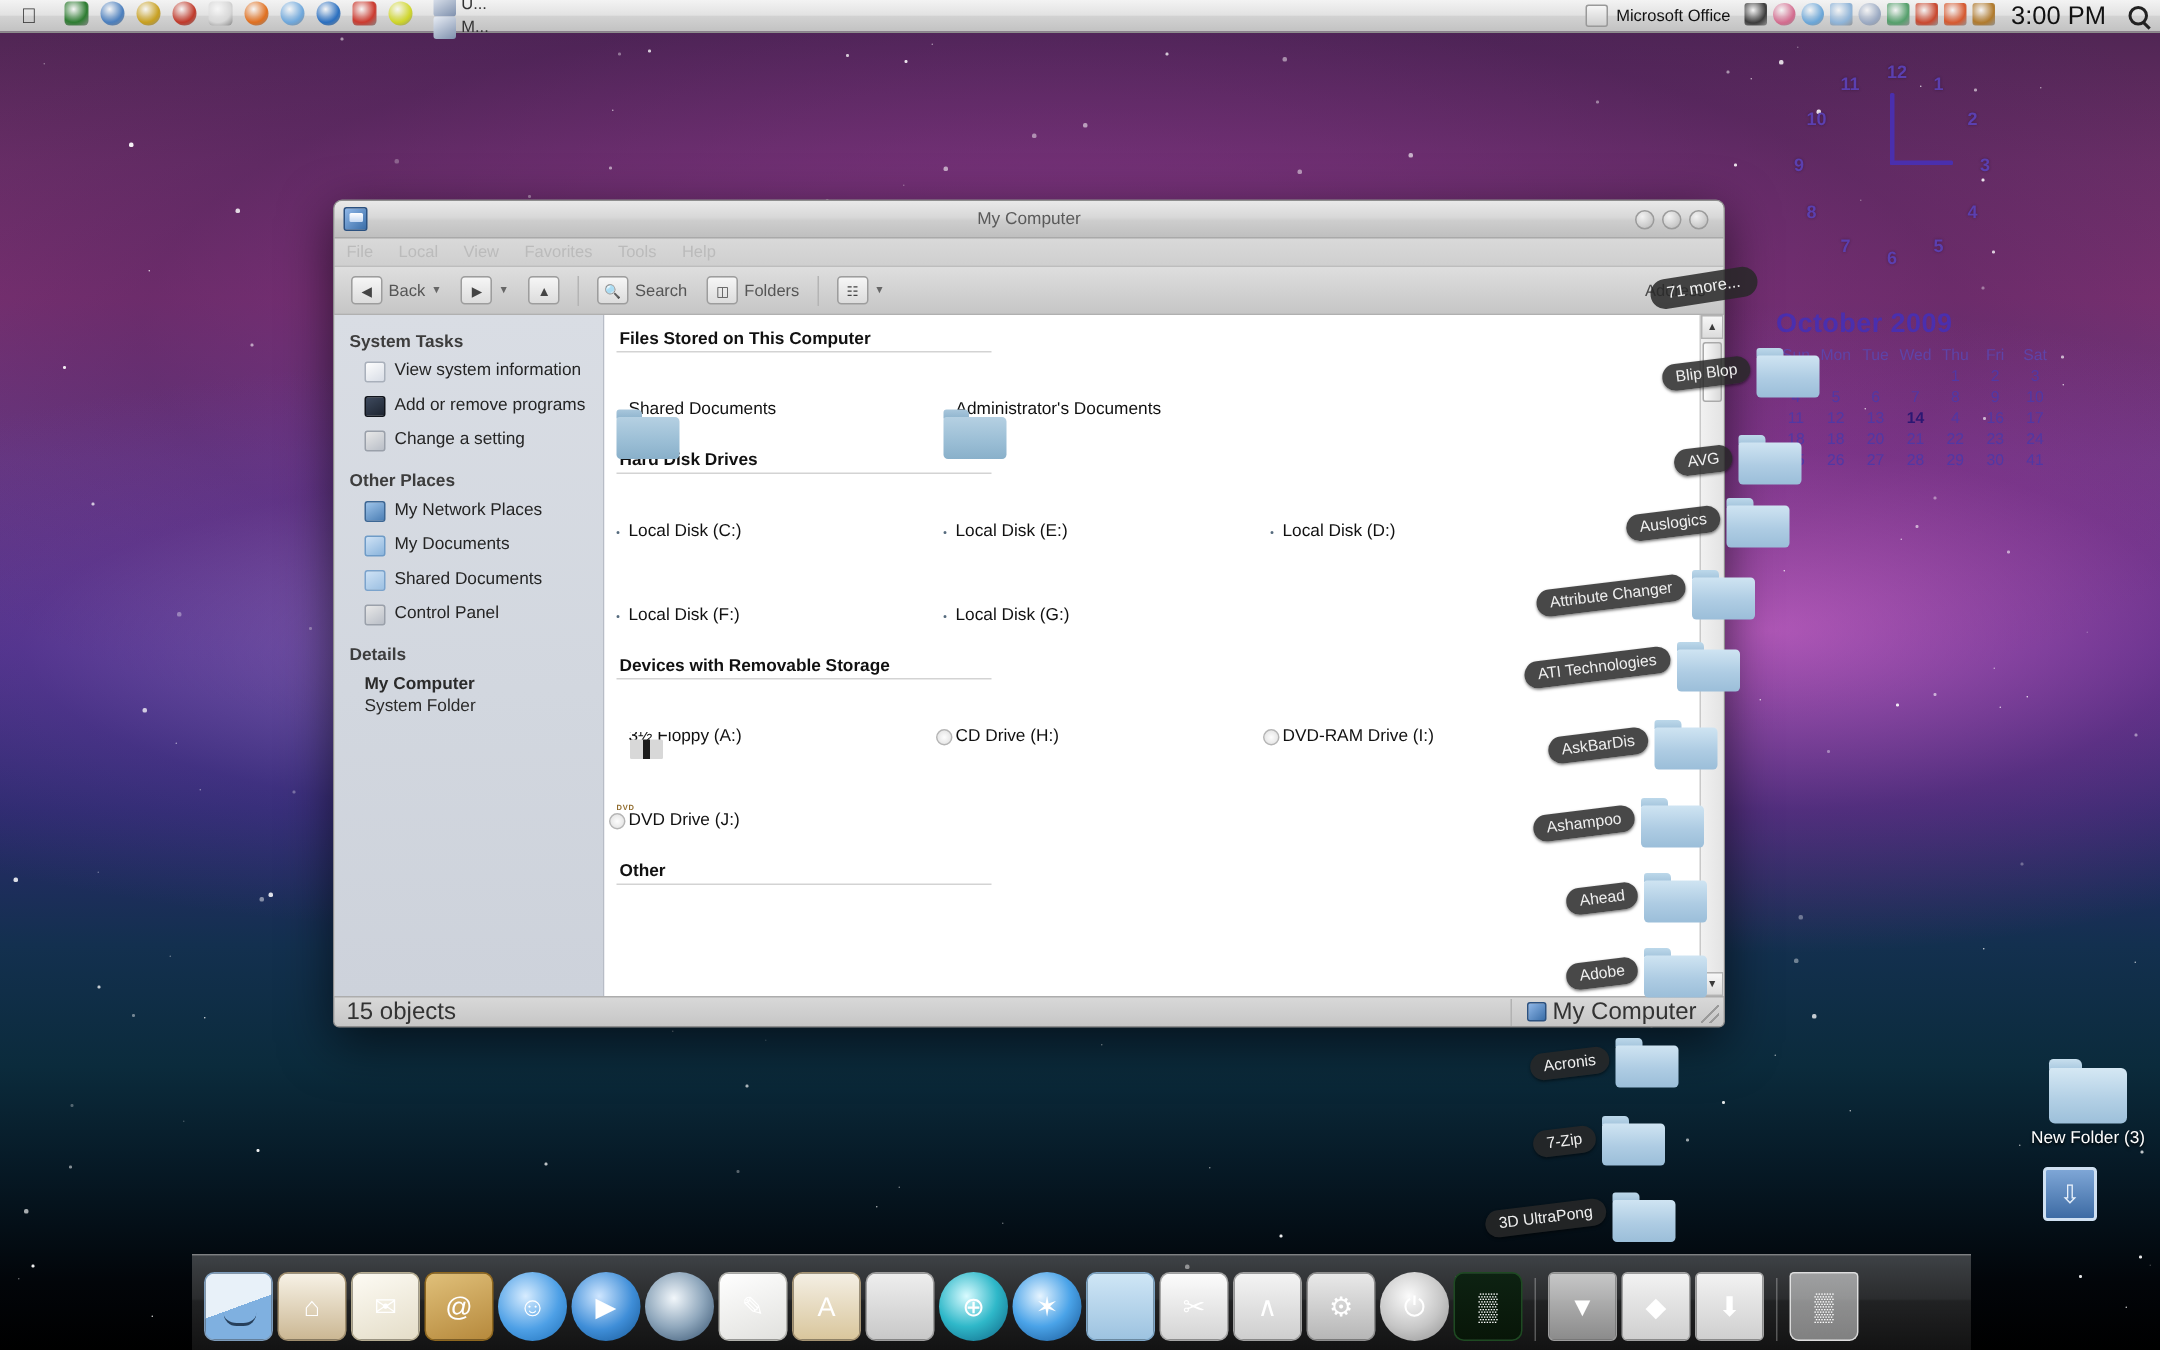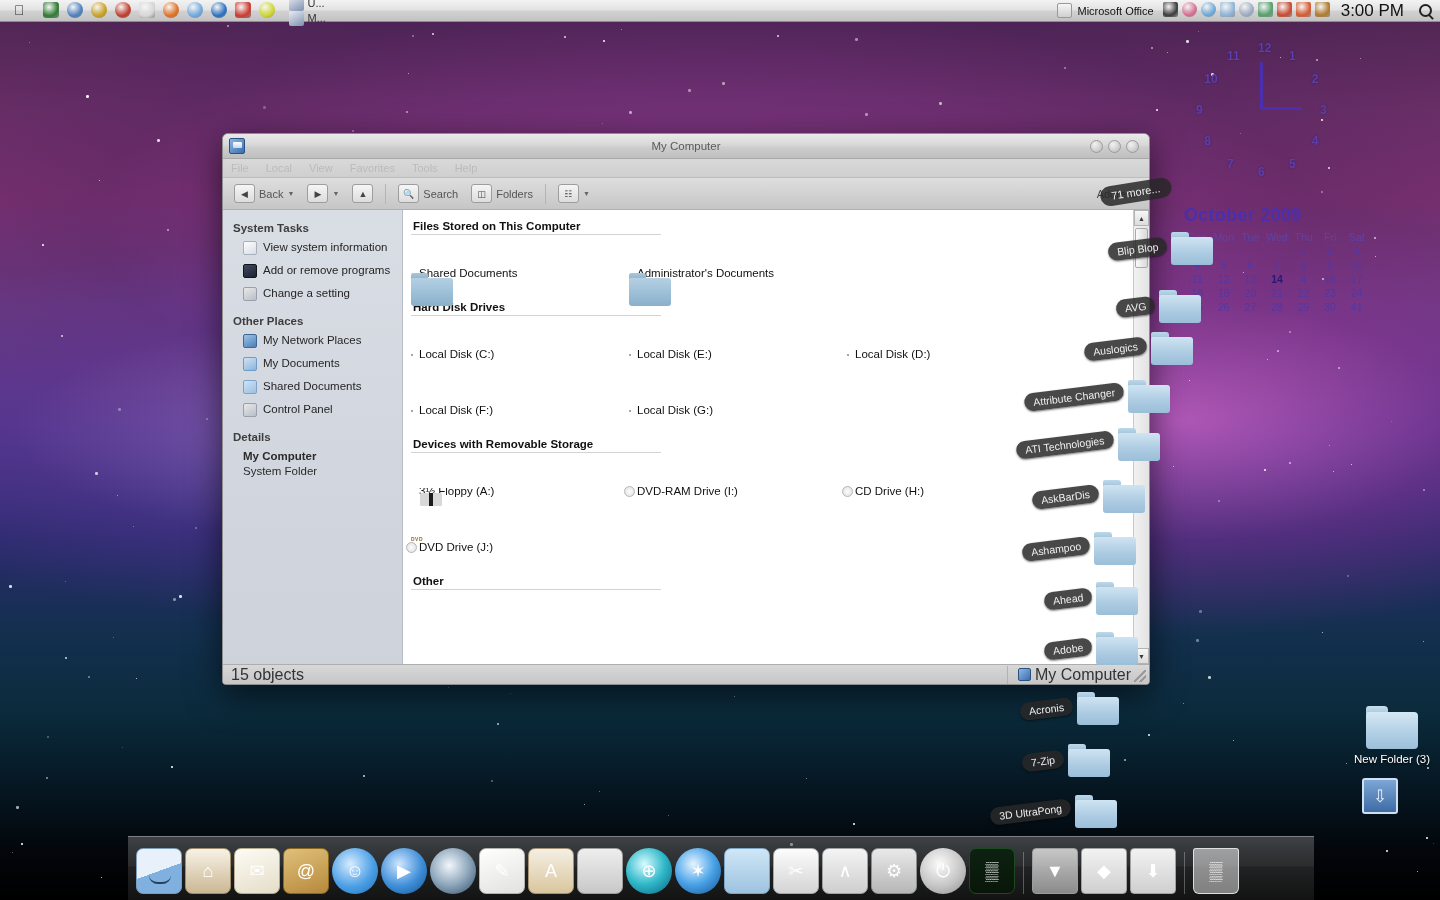--- a/index.html
+++ b/index.html
@@ -823,25 +823,25 @@
           </div>
           <div class="grp-title">Devices with Removable Storage</div>
           <div class="grp-rule"></div>
           <div class="row">
             <div class="cell">
               <span class="icn"><span class="floppy"><span class="fb"></span><span class="shutter"></span><span class="label"></span></span></span>
               <span class="lbl">3½ Floppy (A:)</span>
             </div>
             <div class="cell">
               <span class="icn"><span class="disc"><span class="d"></span><span class="hole"></span></span></span>
-              <span class="lbl">DVD-RAM Drive (I:)</span>
+              <span class="lbl">CD Drive (H:)</span>
             </div>
             <div class="cell">
               <span class="icn"><span class="disc"><span class="d"></span><span class="hole"></span></span></span>
-              <span class="lbl">CD Drive (H:)</span>
+              <span class="lbl">DVD-RAM Drive (I:)</span>
             </div>
           </div>
           <div class="row">
             <div class="cell">
               <span class="icn"><span class="disc"><span class="d"></span><span class="hole"></span><span class="dvdtxt">DVD</span></span></span>
               <span class="lbl">DVD Drive (J:)</span>
             </div>
           </div>
           <div class="grp-title">Other</div>
           <div class="grp-rule"></div>

